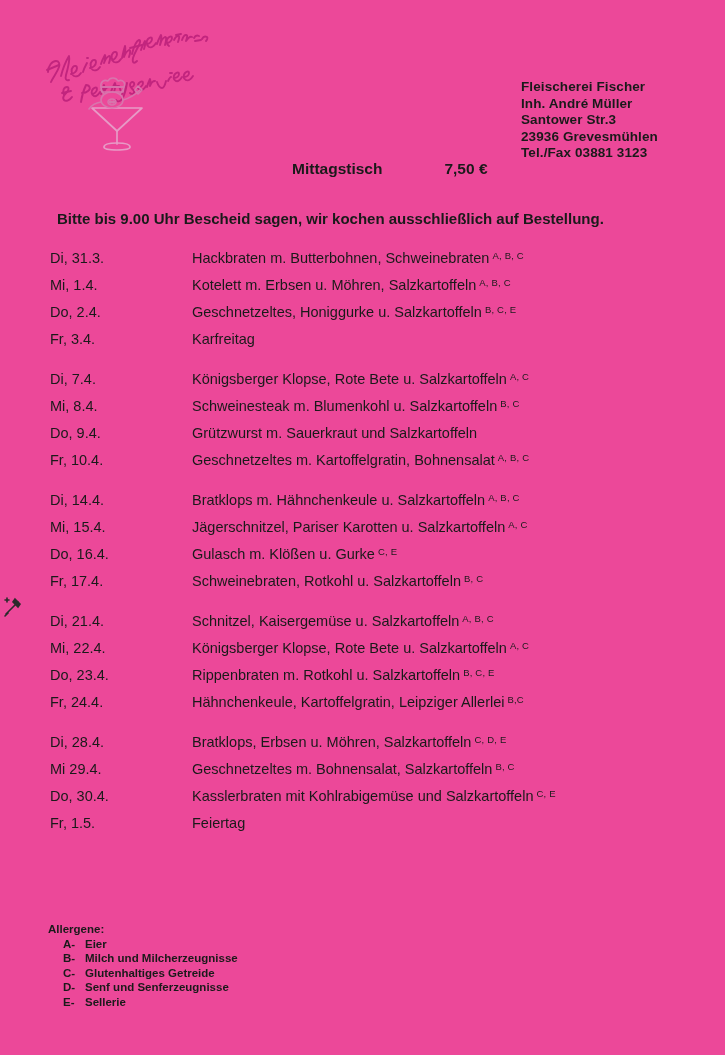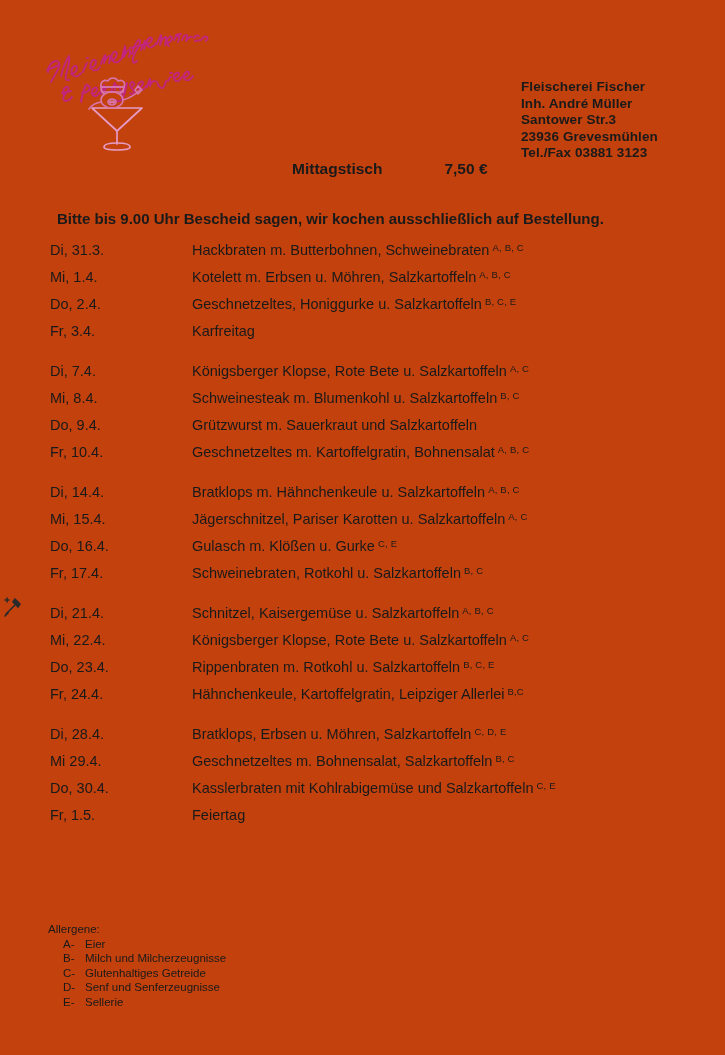--- a/index.html
+++ b/index.html
@@ -4,21 +4,21 @@
 <style>
   html, body {
     margin: 0;
     padding: 0;
     background: #ffffff;
   }
   .page {
     position: relative;
     width: 725px;
     height: 1055px;
-    background: #c2410c;
+    background: #ec4899;
     font-family: "Liberation Sans", sans-serif;
     color: #1a1a1a;
     overflow: hidden;
   }
 
   
   .logo {
     position: absolute;
     left: 38px;
     top: 30px;
@@ -57,21 +57,21 @@
     top: 210px;
     font-size: 15px;
     font-weight: bold;
     white-space: nowrap;
   }
 
   
   .menu {
     position: absolute;
     left: 50px;
-    top: 242px;
+    top: 250px;
     width: 660px;
   }
   .week { margin-bottom: 13px; }
   .row {
     display: flex;
     align-items: baseline;
     height: 27px;
     font-size: 14.5px;
   }
   .row .date {
@@ -90,21 +90,21 @@
     margin-left: 3px;
     letter-spacing: 0.2px;
   }
 
   
   .legend {
     position: absolute;
     left: 48px;
     top: 922px;
     font-size: 11.5px;
-    font-weight: normal;
+    font-weight: bold;
     line-height: 14.6px;
   }
   .legend .heading { margin-bottom: 0px; }
   .legend .entry {
     display: flex;
     margin-left: 15px;
   }
   .legend .entry .code {
     width: 22px;
     flex: 0 0 22px;

